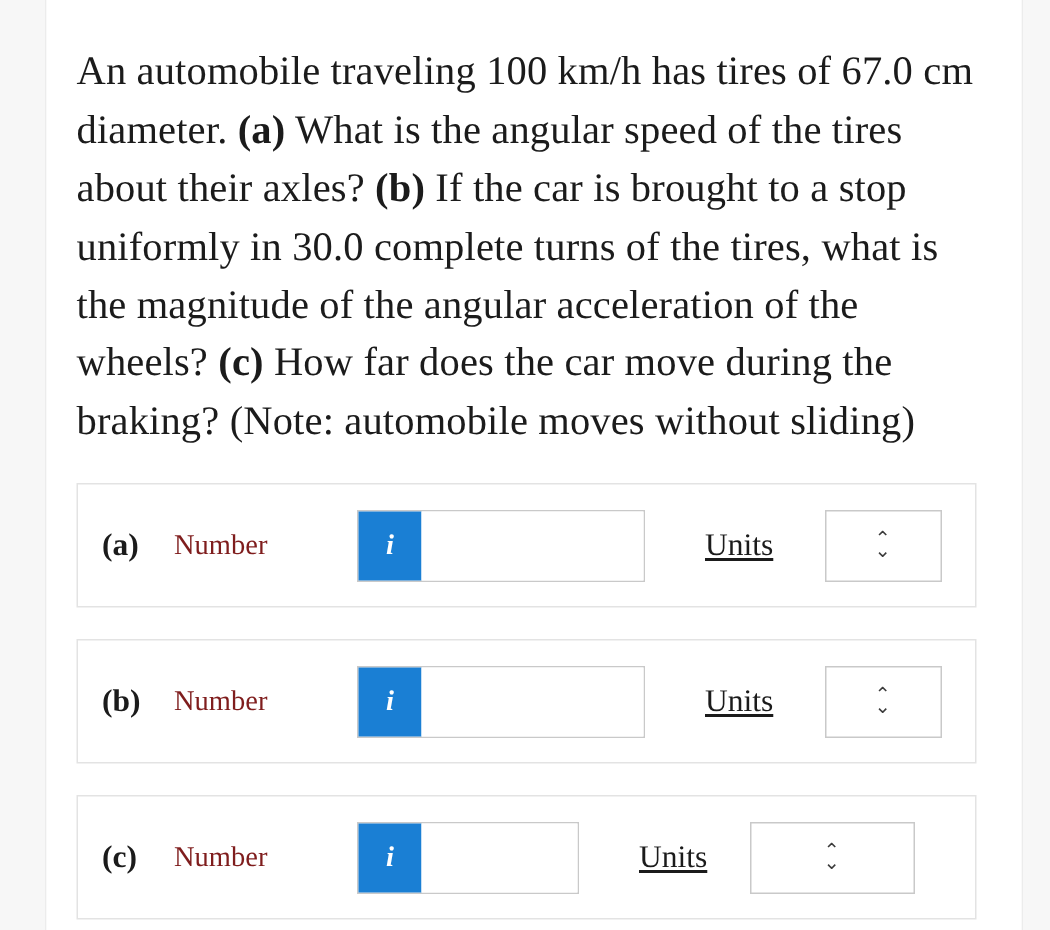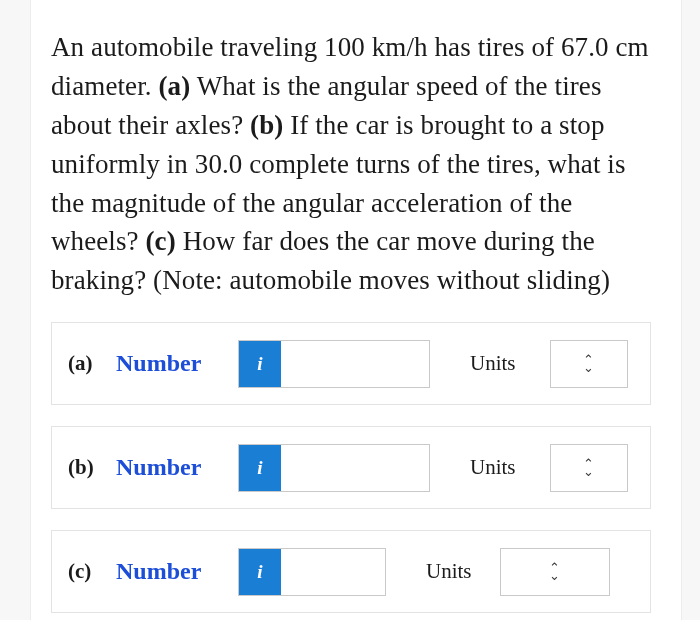--- a/index.html
+++ b/index.html
@@ -82,25 +82,24 @@
   .part-label {
     font-family: "Liberation Serif", serif;
     font-size: 21px;
     font-weight: bold;
     color: #1b1b1b;
     width: 48px;
     flex: none;
   }
   .number-label {
     font-family: "Liberation Serif", serif;
-    font-size: 24px;
-    color: #1d4ed8;
+    font-size: 19px;
+    color: #7f1d1d;
     width: 122px;
     flex: none;
-    font-weight: bold;
   }
   .number-field {
     display: flex;
     align-items: stretch;
     height: 48px;
     flex: none;
     border: 1px solid #c9c9c9;
     background: #fff;
     box-sizing: border-box;
   }
@@ -129,20 +128,21 @@
     box-sizing: border-box;
     color: #1b1b1b;
   }
   .row-ab .num-input { width: 148px; }
   .row-c .num-input { width: 104px; }
   .units-label {
     font-family: "Liberation Serif", serif;
     font-size: 21px;
     color: #1b1b1b;
     flex: none;
+    text-decoration: underline;
   }
   .row-ab .units-label { margin-left: 40px; }
   .row-c .units-label { margin-left: 40px; }
   .units-select {
     height: 48px;
     border: 1px solid #c9c9c9;
     background: #ffffff;
     box-sizing: border-box;
     display: flex;
     align-items: center;

